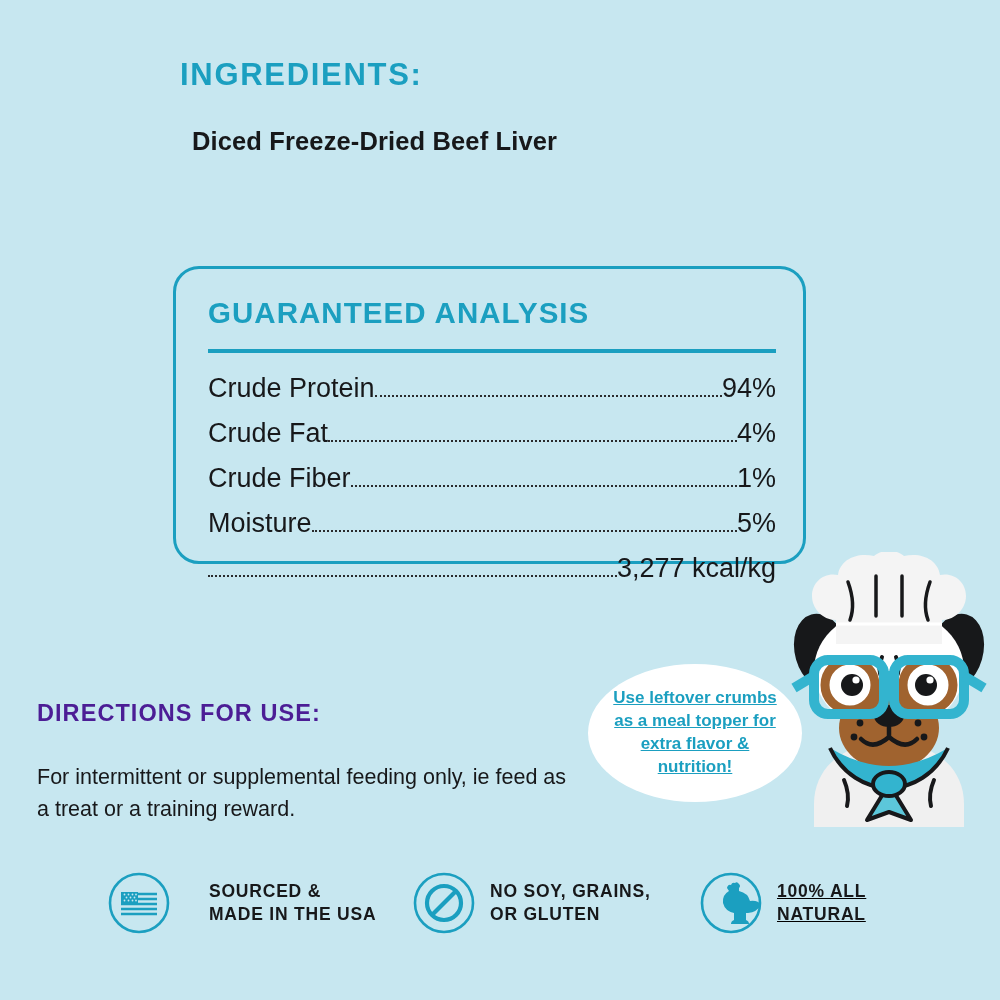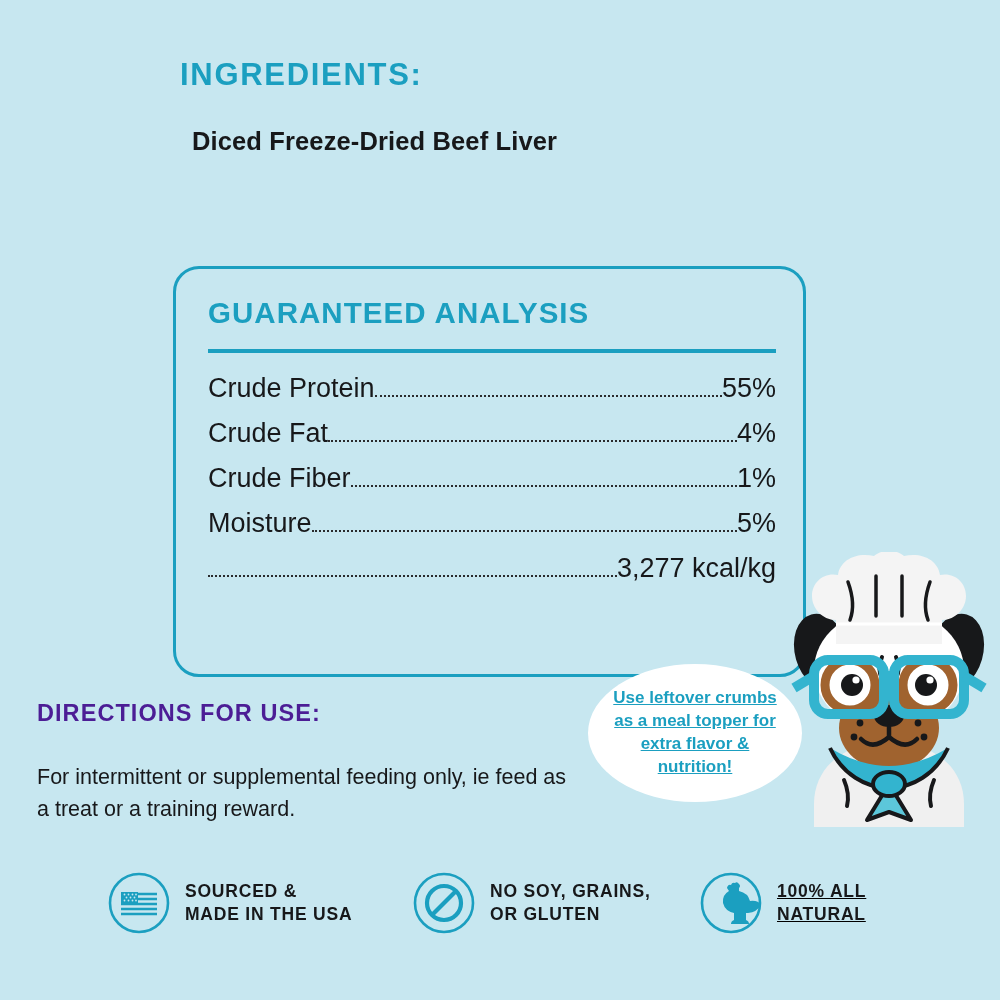--- a/index.html
+++ b/index.html
@@ -35,21 +35,21 @@
     margin-top: 35px;
     margin-left: 12px;
   }
 
   
   #analysis-panel {
     position: absolute;
     left: 173px;
     top: 266px;
     width: 633px;
-    height: 411px;
+    height: 298px;
     border: 3px solid #1b9fc0;
     border-radius: 26px;
     padding: 28px 30px 0 32px;
   }
   #analysis-heading {
     color: #1b9fc0;
     font-size: 29.5px;
     font-weight: bold;
     letter-spacing: 0.035em;
     line-height: 1.1;
@@ -158,41 +158,41 @@
   }
   .badge-label {
     color: #17181a;
     font-size: 17.5px;
     font-weight: bold;
     letter-spacing: 0.045em;
     line-height: 1.33;
     margin-left: 15px;
     white-space: pre-line;
   }
-  #badge-usa   { position: absolute; left: 108px; top: 0; }
+  #badge-usa   { position: absolute; left: 108px; top: 0; gap: 24px; }
   #badge-nosoy { position: absolute; left: 413px; top: 0; }
   #badge-nat   { position: absolute; left: 700px; top: 0; text-decoration: underline; }
 </style>
 </head>
 <body>
 
 <div id="ingredients-section">
   <div id="ingredients-heading">INGREDIENTS:</div>
   <div id="ingredients-value">Diced Freeze-Dried Beef Liver</div>
 </div>
 
 <div id="analysis-panel">
   <div id="analysis-heading">GUARANTEED ANALYSIS</div>
   <div id="analysis-divider"></div>
 
   <div id="analysis-rows">
     <div class="analysis-row">
       <span class="analysis-label">Crude Protein</span>
       <span class="analysis-leader"></span>
-      <span class="analysis-value">55%</span>
+      <span class="analysis-value">94%</span>
     </div>
     <div class="analysis-row">
       <span class="analysis-label">Crude Fat</span>
       <span class="analysis-leader"></span>
       <span class="analysis-value">4%</span>
     </div>
     <div class="analysis-row">
       <span class="analysis-label">Crude Fiber</span>
       <span class="analysis-leader"></span>
       <span class="analysis-value">1%</span>

